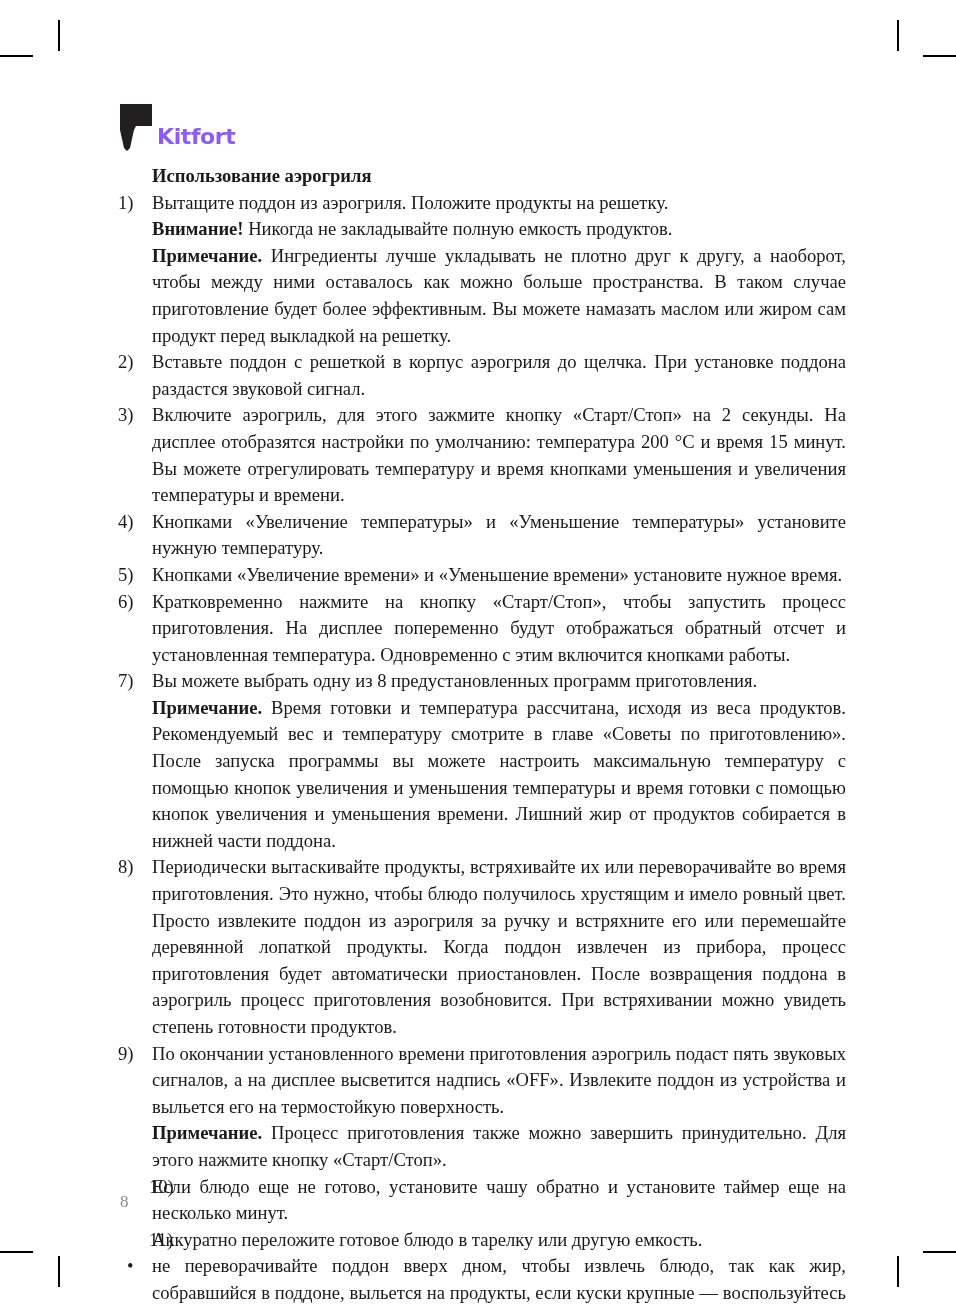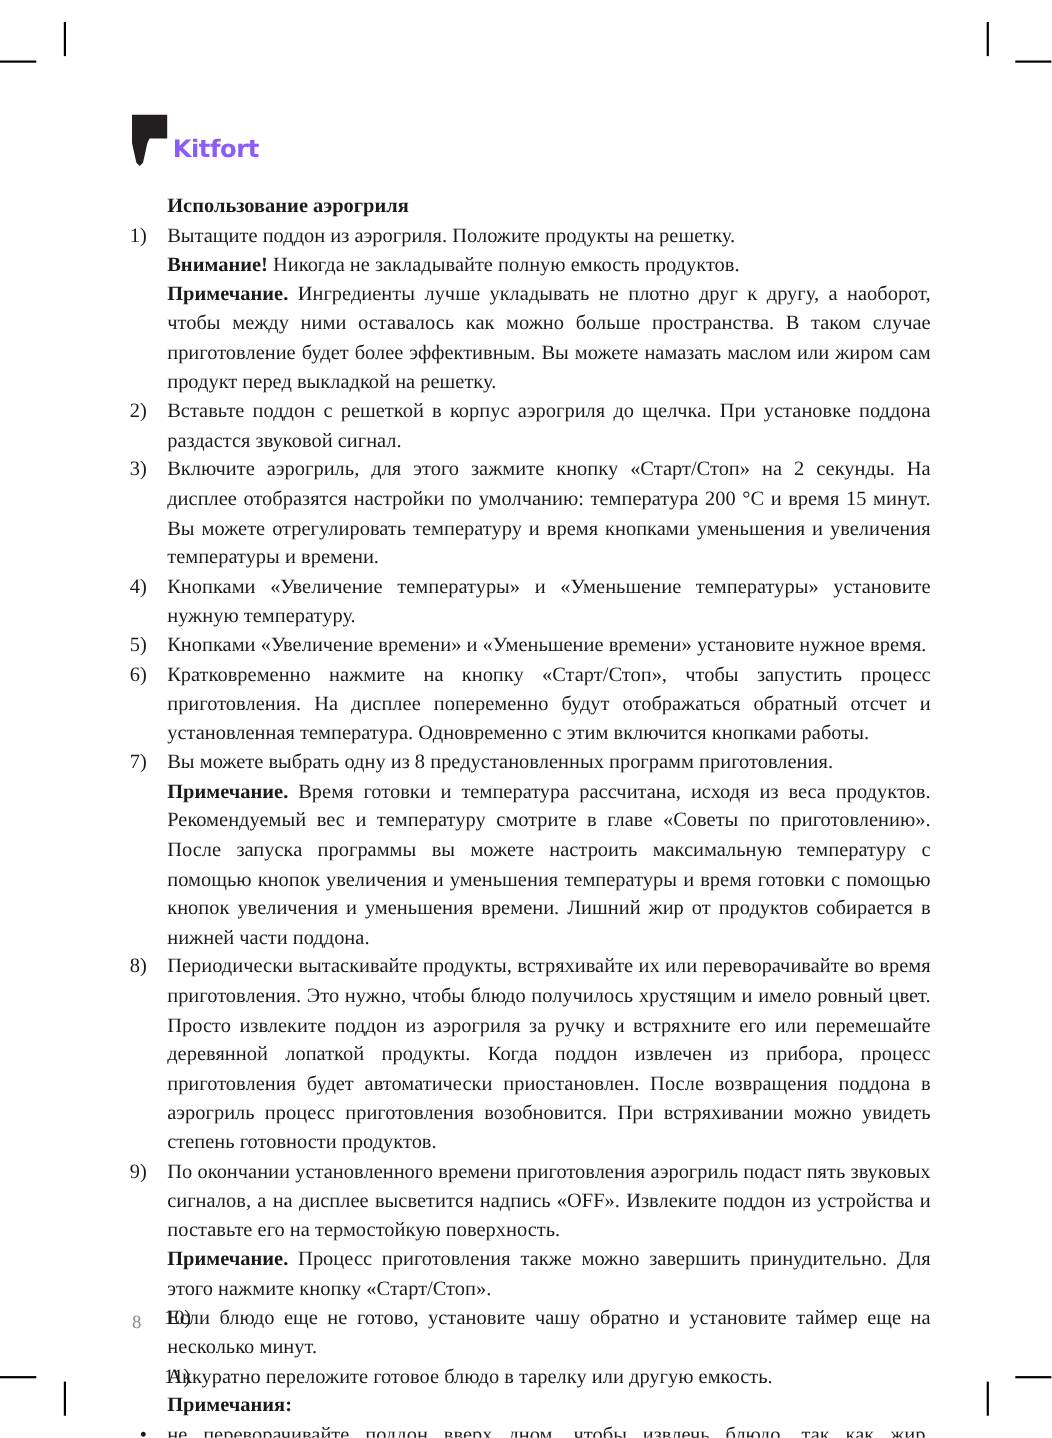--- a/index.html
+++ b/index.html
@@ -73,21 +73,21 @@
     left: 118px;
     top: 163px;
     width: 728px;
     font-size: 18.6px;
     line-height: 26.6px;
   }
 
   h2.section-title {
     font-size: 18.6px;
     font-weight: bold;
-    margin: 12px 0 0 34px;
+    margin: 0 0 0 34px;
     line-height: 26.6px;
     font-family: "Liberation Serif", "DejaVu Serif", serif;
   }
 
   ol.steps {
     list-style: none;
     margin: 0;
     padding: 0;
   }
   ol.steps > li {
@@ -209,34 +209,33 @@
           <span class="marker">7)</span>
           <p class="para">Вы можете выбрать одну из 8 предустановленных программ приготовления.</p>
           <p class="para"><b class="lead">Примечание.</b><span> Время готовки и температура рассчитана, исходя из веса продуктов. Рекомендуемый вес и температуру смотрите в главе «Советы по приготовлению». После запуска программы вы можете настроить максимальную температуру с помощью кнопок увеличения и уменьшения температуры и время готовки с помощью кнопок увеличения и уменьшения времени. Лишний жир от продуктов собирается в нижней части поддона.</span></p>
         </li>
         <li>
           <span class="marker">8)</span>
           <p class="para">Периодически вытаскивайте продукты, встряхивайте их или переворачивайте во время приготовления. Это нужно, чтобы блюдо получилось хрустящим и имело ровный цвет. Просто извлеките поддон из аэрогриля за ручку и встряхните его или перемешайте деревянной лопаткой продукты. Когда поддон извлечен из прибора, процесс приготовления будет автоматически приостановлен. После возвращения поддона в аэрогриль процесс приготовления возобновится. При встряхивании можно увидеть степень готовности продуктов.</p>
         </li>
         <li>
           <span class="marker">9)</span>
-          <p class="para">По окончании установленного времени приготовления аэрогриль подаст пять звуковых сигналов, а на дисплее высветится надпись «OFF». Извлеките поддон из устройства и поставьте его на термостойкую поверхность.</p>
+          <p class="para">По окончании установленного времени приготовления аэрогриль подаст пять звуковых сигналов, а на дисплее высветится надпись «OFF». Извлеките поддон из устройства и выльется его на термостойкую поверхность.</p>
           <p class="para"><b class="lead">Примечание.</b><span> Процесс приготовления также можно завершить принудительно. Для этого нажмите кнопку «Старт/Стоп».</span></p>
         </li>
         <li class="wide">
           <span class="marker">10)</span>
           <p class="para">Если блюдо еще не готово, установите чашу обратно и установите таймер еще на несколько минут.</p>
         </li>
         <li class="wide">
           <span class="marker">11)</span>
           <p class="para">Аккуратно переложите готовое блюдо в тарелку или другую емкость.</p>
         </li>
       </ol>
 
-    <h3 class="sub-title">Примечания:</h3>
 
     <ul class="bullets" id="notes-list">
         <li>
           <span class="dot">•</span>
           <p class="para">не переворачивайте поддон вверх дном, чтобы извлечь блюдо, так как жир, собравшийся в поддоне, выльется на продукты, если куски крупные — воспользуйтесь щипцами;</p>
         </li>
       </ul>
   </div>
 
   <div class="page-number">8</div>

